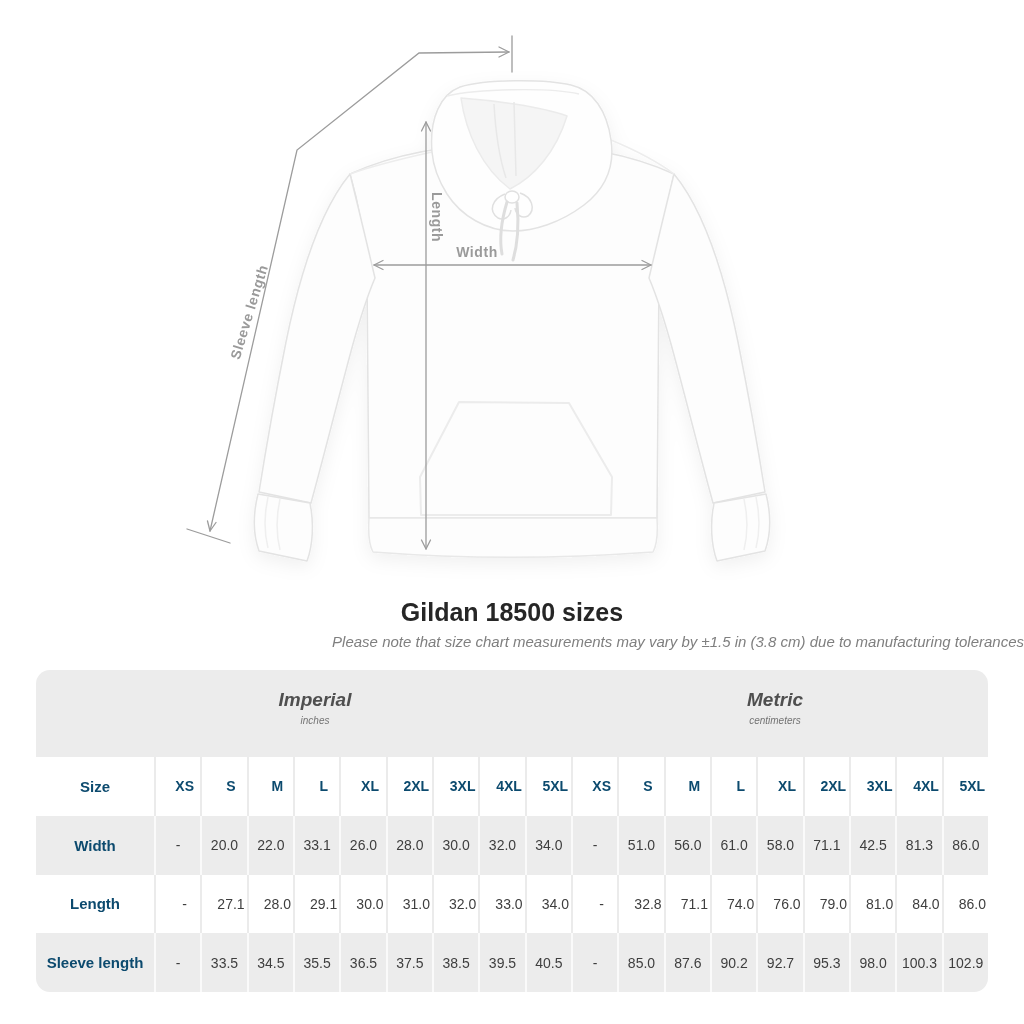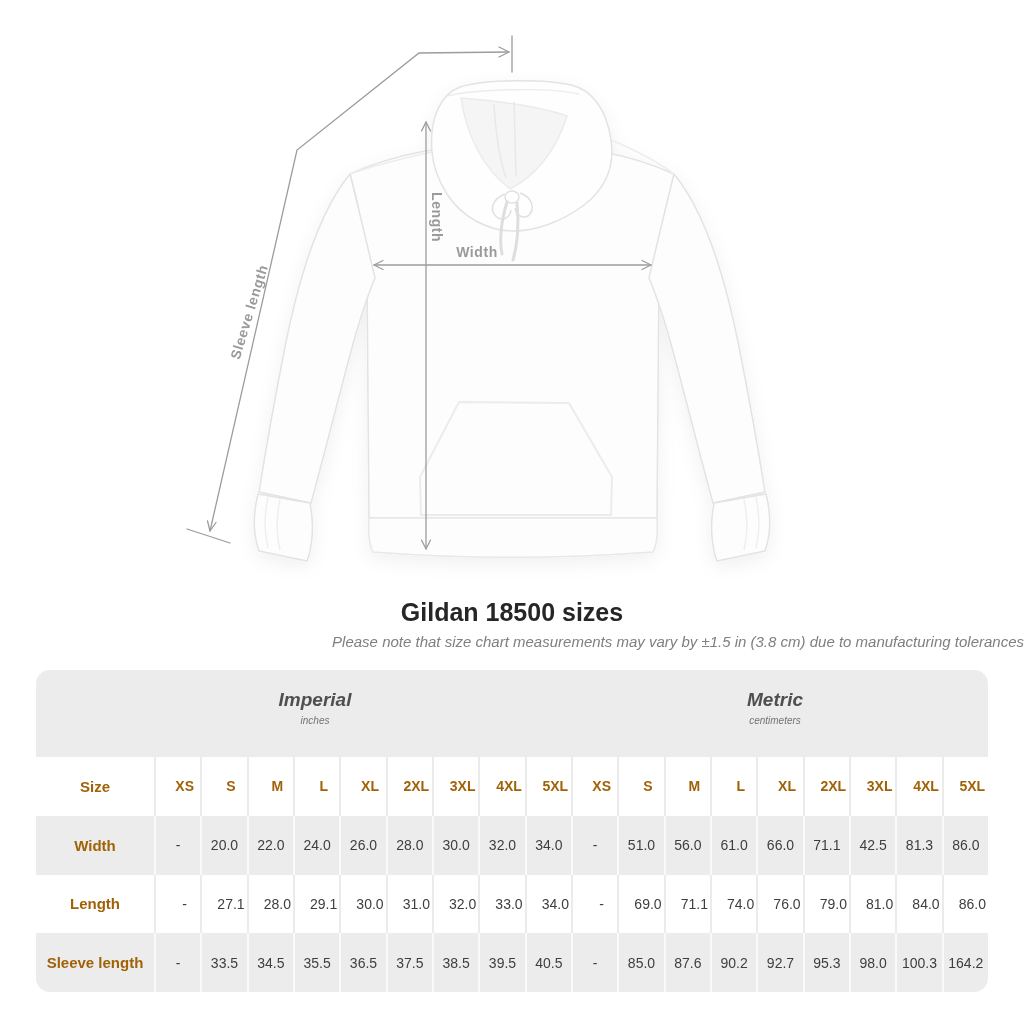--- a/index.html
+++ b/index.html
@@ -26,21 +26,21 @@
   .unit-group.imperial{left:279px;}
   .unit-group.metric{left:739px;}
   .unit-label{font-size:19px;font-weight:bold;font-style:italic;color:#4f4f4f;}
   .unit-sub{margin-top:4px;font-size:10px;font-style:italic;color:#737373;}
 
   .trow{display:grid;grid-template-columns:118px repeat(18,1fr);height:58.75px;}
   .trow.white{background:#ffffff;}
   .trow.gray{background:#ececec;}
   .cell{display:flex;align-items:center;justify-content:center;
         font-size:14px;color:#3e3e3e;border-left:2px solid transparent;overflow:hidden;}
-  .cell.b{font-weight:bold;color:#a16207;text-align:center;}
+  .cell.b{font-weight:bold;color:#0c4a6e;text-align:center;}
   .trow .cell:first-child{border-left:none;font-size:15px;}
   .trow.white .cell:not(:first-child){border-left-color:#ebebeb;padding-left:13px;}
   .trow.gray .cell:not(:first-child){border-left-color:#fafafa;}
 </style>
 </head>
 <body>
 
 <div class="stage">
 
   <svg class="diagram" viewBox="0 0 1024 580" aria-hidden="true">
@@ -145,49 +145,49 @@
           <div class="cell b">2XL</div>
           <div class="cell b">3XL</div>
           <div class="cell b">4XL</div>
           <div class="cell b">5XL</div>
         </div>
         <div class="trow gray">
           <div class="cell b">Width</div>
           <div class="cell">-</div>
           <div class="cell">20.0</div>
           <div class="cell">22.0</div>
-          <div class="cell">24.0</div>
+          <div class="cell">33.1</div>
           <div class="cell">26.0</div>
           <div class="cell">28.0</div>
           <div class="cell">30.0</div>
           <div class="cell">32.0</div>
           <div class="cell">34.0</div>
           <div class="cell">-</div>
           <div class="cell">51.0</div>
           <div class="cell">56.0</div>
           <div class="cell">61.0</div>
-          <div class="cell">66.0</div>
+          <div class="cell">58.0</div>
           <div class="cell">71.1</div>
           <div class="cell">42.5</div>
           <div class="cell">81.3</div>
           <div class="cell">86.0</div>
         </div>
         <div class="trow white">
           <div class="cell b">Length</div>
           <div class="cell">-</div>
           <div class="cell">27.1</div>
           <div class="cell">28.0</div>
           <div class="cell">29.1</div>
           <div class="cell">30.0</div>
           <div class="cell">31.0</div>
           <div class="cell">32.0</div>
           <div class="cell">33.0</div>
           <div class="cell">34.0</div>
           <div class="cell">-</div>
-          <div class="cell">69.0</div>
+          <div class="cell">32.8</div>
           <div class="cell">71.1</div>
           <div class="cell">74.0</div>
           <div class="cell">76.0</div>
           <div class="cell">79.0</div>
           <div class="cell">81.0</div>
           <div class="cell">84.0</div>
           <div class="cell">86.0</div>
         </div>
         <div class="trow gray">
           <div class="cell b">Sleeve length</div>
@@ -201,18 +201,18 @@
           <div class="cell">39.5</div>
           <div class="cell">40.5</div>
           <div class="cell">-</div>
           <div class="cell">85.0</div>
           <div class="cell">87.6</div>
           <div class="cell">90.2</div>
           <div class="cell">92.7</div>
           <div class="cell">95.3</div>
           <div class="cell">98.0</div>
           <div class="cell">100.3</div>
-          <div class="cell">164.2</div>
+          <div class="cell">102.9</div>
         </div>
       </div>
   </div>
 
 </div>
 
 </body></html>

